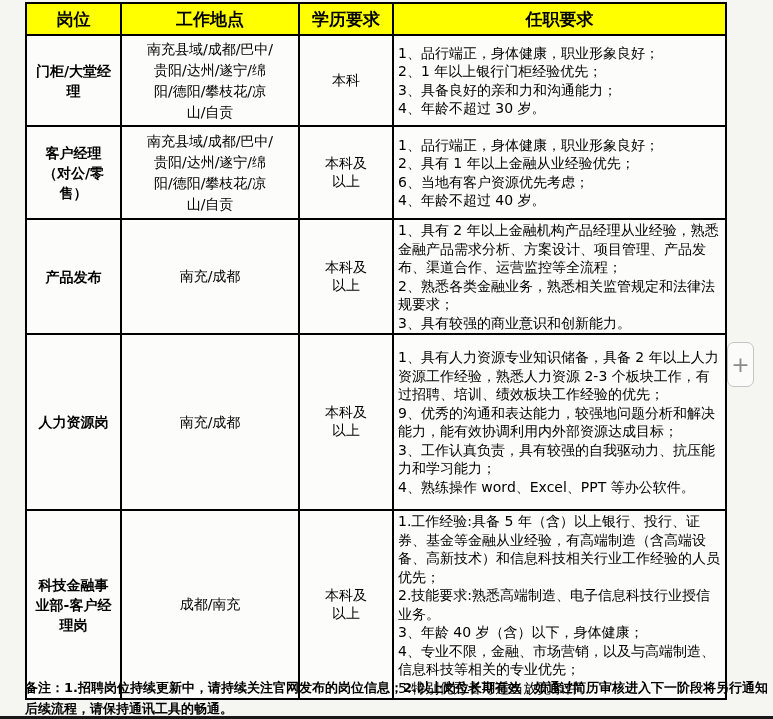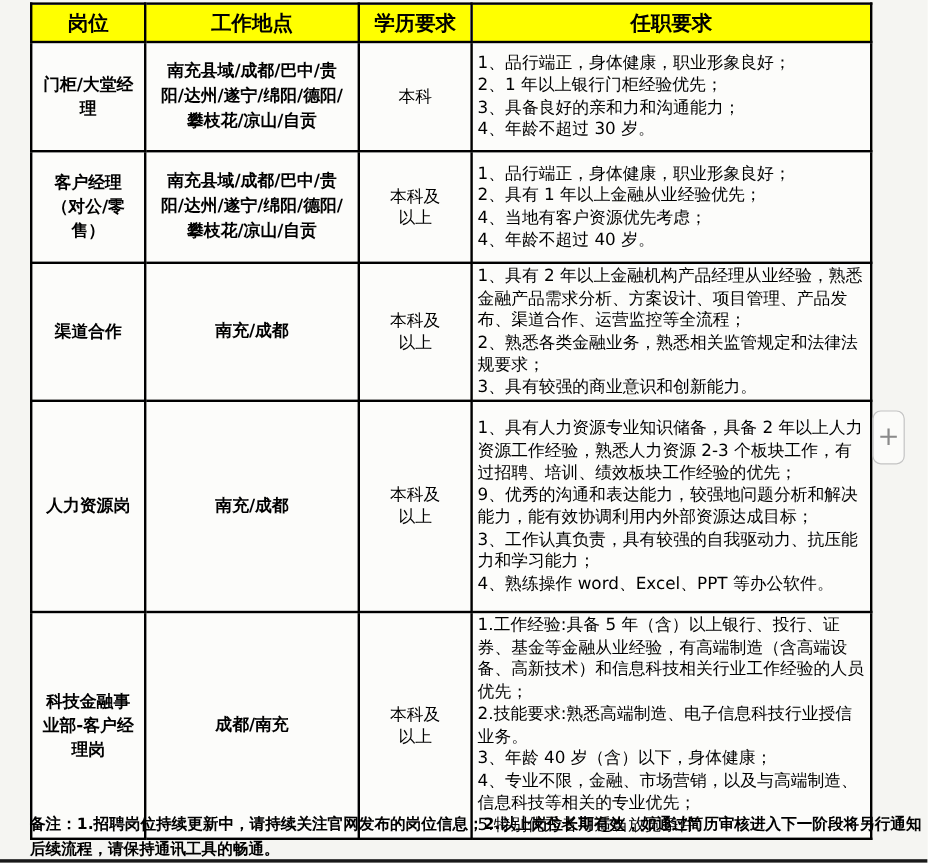--- a/index.html
+++ b/index.html
@@ -42,23 +42,22 @@
     background: #fcfcfa;
   }
   td.cell-position {
     text-align: center;
     font-weight: bold;
     padding: 2px 5px;
     line-height: 20px;
   }
   td.cell-location {
     text-align: center;
-    padding: 2px 8px;
+    padding: 2px 24px;
     line-height: 21px;
-    font-weight: bold;
   }
   td.cell-education {
     text-align: center;
     padding: 2px 20px;
   }
   td.cell-req {
     text-align: left;
     padding: 1px 4px;
     line-height: 18.5px;
     margin-left: 20px;
@@ -139,26 +138,26 @@
         <span class="req-line">4、年龄不超过 30 岁。</span>
       </td>
     </tr>
     <tr class="row-1">
       <td class="cell-position">客户经理（对公/零售）</td>
       <td class="cell-location">南充县域/成都/巴中/贵阳/达州/遂宁/绵阳/德阳/攀枝花/凉山/自贡</td>
       <td class="cell-education">本科及以上</td>
       <td class="cell-req">
         <span class="req-line">1、品行端正，身体健康，职业形象良好；</span>
         <span class="req-line">2、具有 1 年以上金融从业经验优先；</span>
-        <span class="req-line">4、当地有客户资源优先考虑；</span>
+        <span class="req-line">6、当地有客户资源优先考虑；</span>
         <span class="req-line">4、年龄不超过 40 岁。</span>
       </td>
     </tr>
     <tr class="row-2">
-      <td class="cell-position">渠道合作</td>
+      <td class="cell-position">产品发布</td>
       <td class="cell-location">南充/成都</td>
       <td class="cell-education">本科及以上</td>
       <td class="cell-req">
         <span class="req-line">1、具有 2 年以上金融机构产品经理从业经验，熟悉金融产品需求分析、方案设计、项目管理、产品发布、渠道合作、运营监控等全流程；</span>
         <span class="req-line">2、熟悉各类金融业务，熟悉相关监管规定和法律法规要求；</span>
         <span class="req-line">3、具有较强的商业意识和创新能力。</span>
       </td>
     </tr>
     <tr class="row-3">
       <td class="cell-position">人力资源岗</td>

